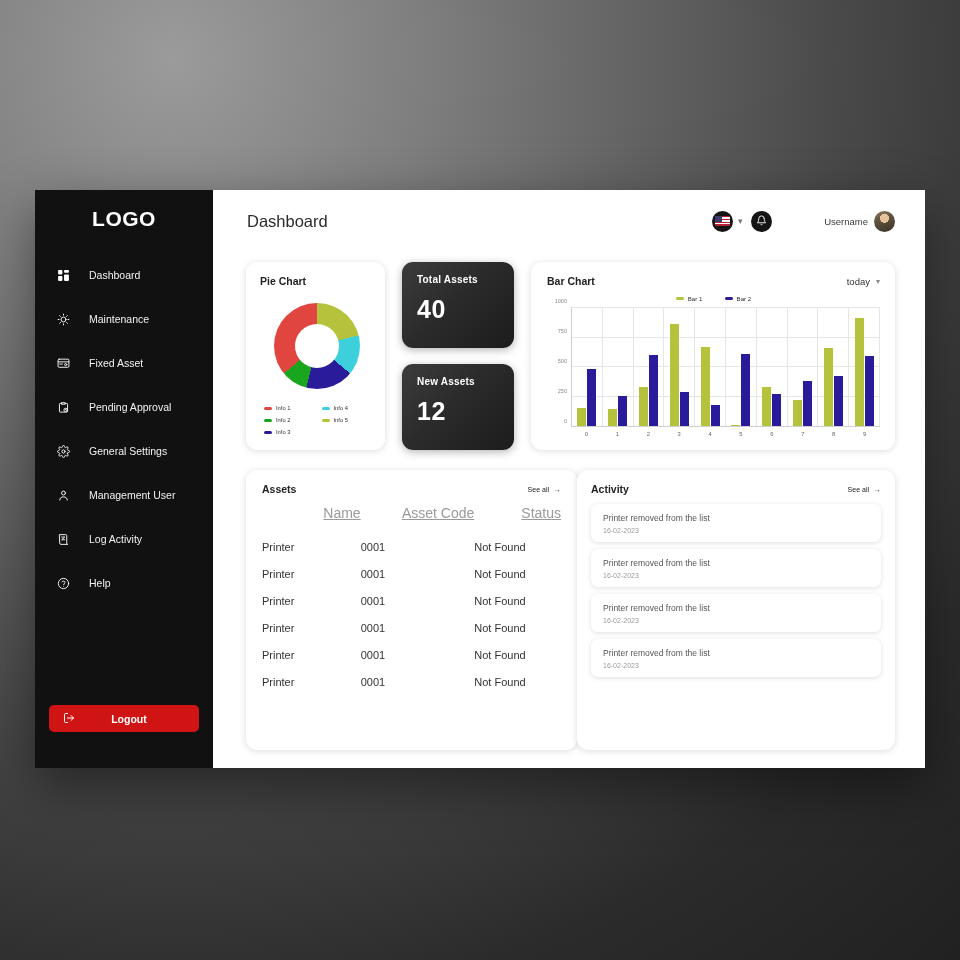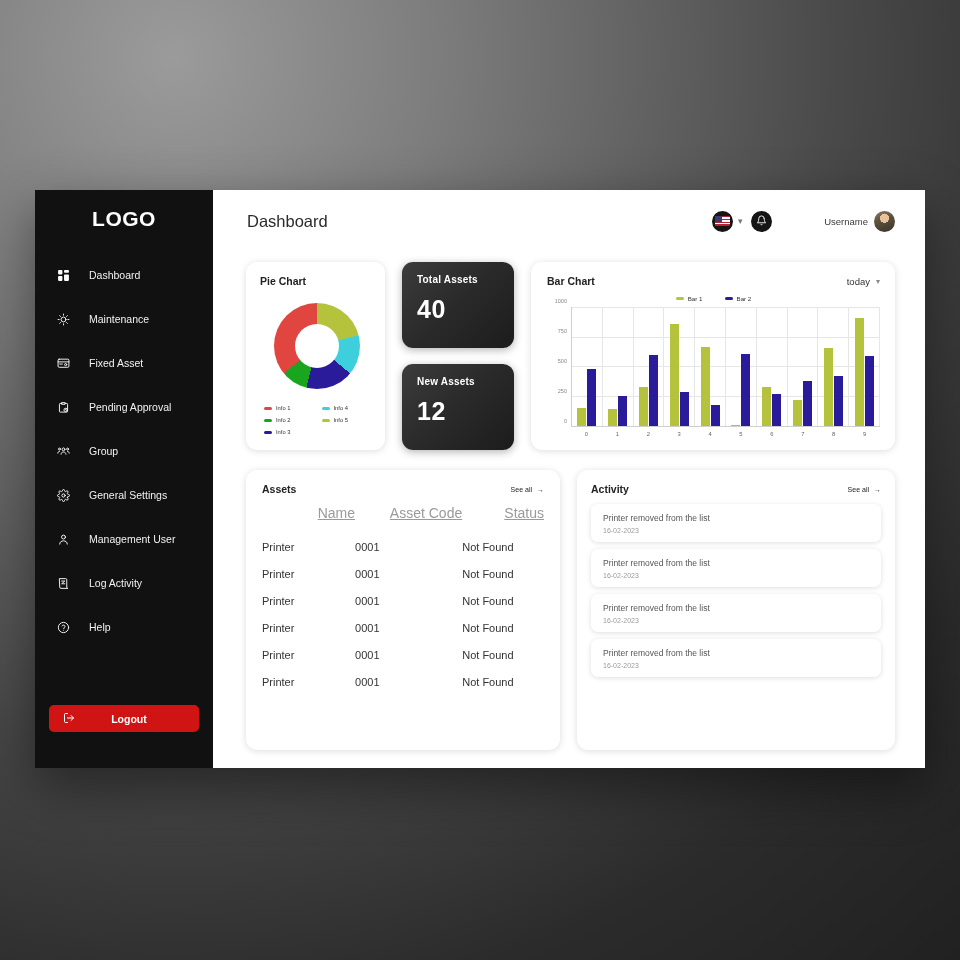--- a/index.html
+++ b/index.html
@@ -163,21 +163,21 @@
   
   #content {
     flex: 1;
     padding: 10px 30px 18px 33px;
     display: flex;
     flex-direction: column;
     gap: 20px;
     min-height: 0;
   }
   .row-top { display: flex; gap: 17px; height: 188px; }
-  .row-bottom { display: flex; gap: 17px; flex: 1; min-height: 0; }
+  .row-bottom { display: flex; flex: 1; min-height: 0; }
 
   .card {
     background: #ffffff;
     border-radius: 11px;
     box-shadow: 0 1px 7px rgba(0,0,0,.14);
   }
 
   
   #pie-card {
     width: 139px;
@@ -372,33 +372,20 @@
           <div class="nav-item">
             <span class="ico">
               <svg width="13" height="13" viewBox="0 0 24 24" fill="none" stroke="#fff" stroke-width="1.7" stroke-linecap="round" stroke-linejoin="round">
                 <path d="M9 3h6v3H9z"></path>
                 <path d="M15 4.5h3a1.5 1.5 0 0 1 1.5 1.5v13A1.5 1.5 0 0 1 18 20.5H6A1.5 1.5 0 0 1 4.5 19V6A1.5 1.5 0 0 1 6 4.5h3"></path>
                 <circle cx="16" cy="16.5" r="3.2" fill="#111"></circle>
                 <path d="M16 15v1.6l1 .7"></path>
               </svg>
             </span>
             <span class="nav-label">Pending Approval</span>
-          </div>
-          <div class="nav-item">
-            <span class="ico">
-              <svg width="13" height="13" viewBox="0 0 24 24" fill="none" stroke="#fff" stroke-width="1.7" stroke-linecap="round" stroke-linejoin="round">
-                <circle cx="12" cy="8" r="2.6"></circle>
-                <path d="M7.5 17c0-2.5 2-4 4.5-4s4.5 1.5 4.5 4"></path>
-                <circle cx="4.5" cy="7.5" r="1.8"></circle>
-                <path d="M1.5 15c0-2 1.3-3.2 3-3.2"></path>
-                <circle cx="19.5" cy="7.5" r="1.8"></circle>
-                <path d="M22.5 15c0-2-1.3-3.2-3-3.2"></path>
-              </svg>
-            </span>
-            <span class="nav-label">Group</span>
           </div>
           <div class="nav-item">
             <span class="ico">
               <svg width="13" height="13" viewBox="0 0 24 24" fill="none" stroke="#fff" stroke-width="1.7" stroke-linecap="round" stroke-linejoin="round">
                 <circle cx="12" cy="12" r="3"></circle>
                 <path d="M19.4 15a1.6 1.6 0 0 0 .3 1.8l.1.1a2 2 0 1 1-2.8 2.8l-.1-.1a1.6 1.6 0 0 0-1.8-.3 1.6 1.6 0 0 0-1 1.5V21a2 2 0 1 1-4 0v-.1A1.6 1.6 0 0 0 9 19.4a1.6 1.6 0 0 0-1.8.3l-.1.1a2 2 0 1 1-2.8-2.8l.1-.1a1.6 1.6 0 0 0 .3-1.8 1.6 1.6 0 0 0-1.5-1H3a2 2 0 1 1 0-4h.1A1.6 1.6 0 0 0 4.6 9a1.6 1.6 0 0 0-.3-1.8l-.1-.1a2 2 0 1 1 2.8-2.8l.1.1a1.6 1.6 0 0 0 1.8.3H9a1.6 1.6 0 0 0 1-1.5V3a2 2 0 1 1 4 0v.1a1.6 1.6 0 0 0 1 1.5 1.6 1.6 0 0 0 1.8-.3l.1-.1a2 2 0 1 1 2.8 2.8l-.1.1a1.6 1.6 0 0 0-.3 1.8V9a1.6 1.6 0 0 0 1.5 1H21a2 2 0 1 1 0 4h-.1a1.6 1.6 0 0 0-1.5 1z"></path>
               </svg>
             </span>
             <span class="nav-label">General Settings</span>
           </div>

